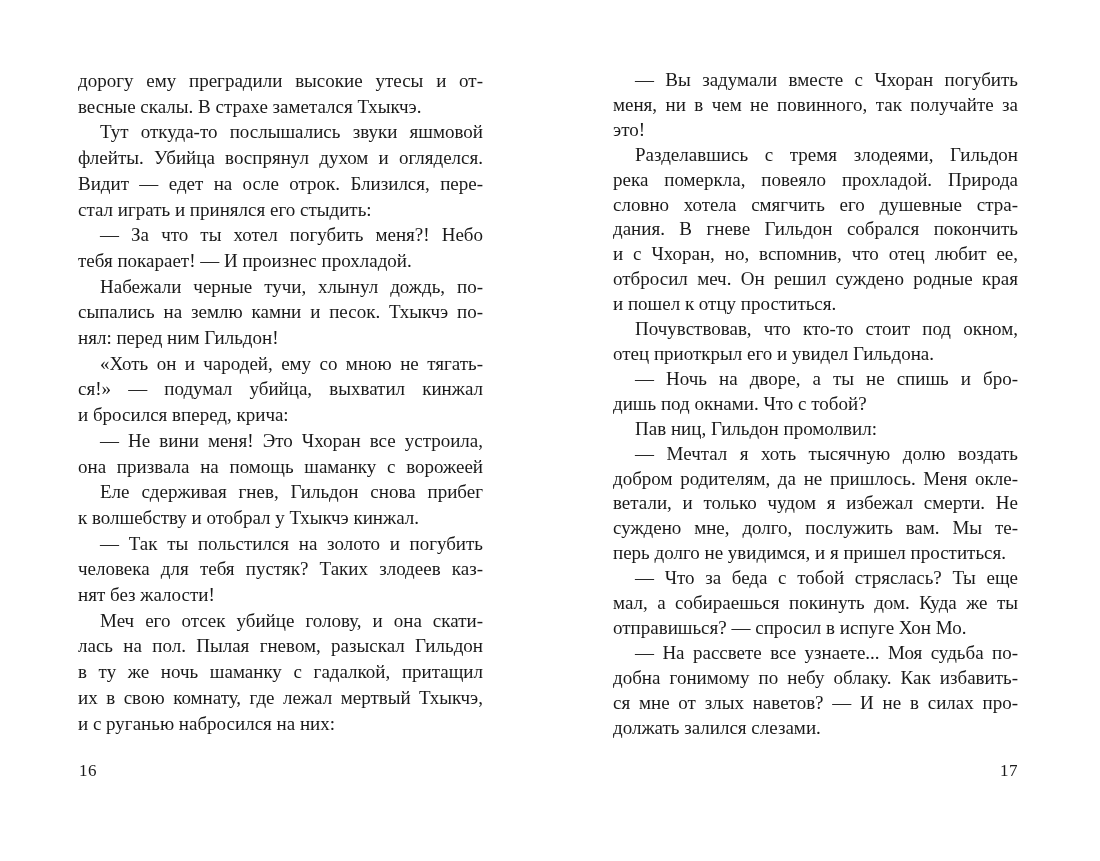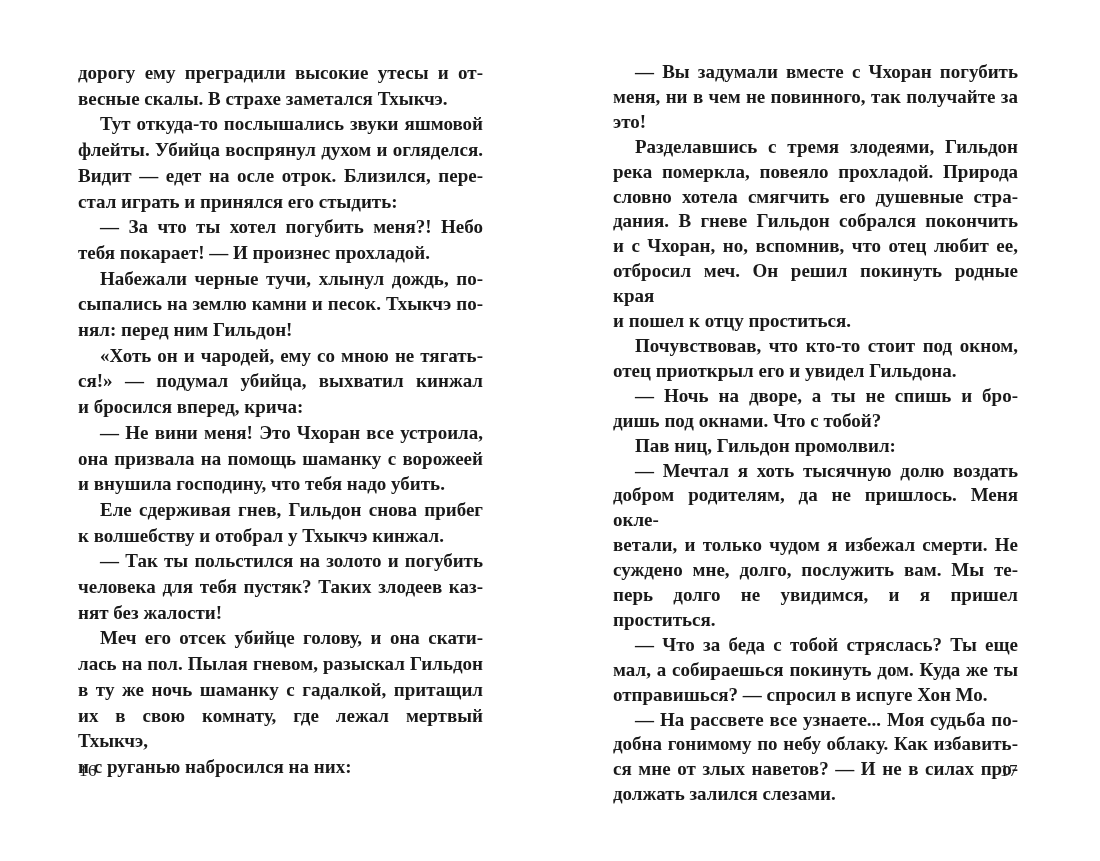--- a/index.html
+++ b/index.html
@@ -19,23 +19,22 @@
     position: absolute;
     inset: 0;
   }
   .page {
     position: absolute;
     top: 0;
     bottom: 0;
   }
   .text-block {
     position: absolute;
-    top: 60px;
+    top: 68px;
     width: 405px;
-    font-weight: bold;
   }
   .page-left .text-block {
     left: 78px;
     line-height: 25.7px;
   }
   .page-right .text-block {
     left: 613px;
     line-height: 24.9px;
   }
   .line {
@@ -84,21 +83,20 @@
         <div class="line indent">— За что ты хотел погубить меня?! Небо</div>
         <div class="line pend">тебя покарает! — И произнес прохладой.</div>
         <div class="line indent">Набежали черные тучи, хлынул дождь, по-</div>
         <div class="line">сыпались на землю камни и песок. Тхыкчэ по-</div>
         <div class="line pend">нял: перед ним Гильдон!</div>
         <div class="line indent">«Хоть он и чародей, ему со мною не тягать-</div>
         <div class="line">ся!» — подумал убийца, выхватил кинжал</div>
         <div class="line pend">и бросился вперед, крича:</div>
         <div class="line indent">— Не вини меня! Это Чхоран все устроила,</div>
         <div class="line">она призвала на помощь шаманку с ворожеей</div>
-        <div class="line pend">и внушила господину, что тебя надо убить.</div>
         <div class="line indent">Еле сдерживая гнев, Гильдон снова прибег</div>
         <div class="line pend">к волшебству и отобрал у Тхыкчэ кинжал.</div>
         <div class="line indent">— Так ты польстился на золото и погубить</div>
         <div class="line">человека для тебя пустяк? Таких злодеев каз-</div>
         <div class="line pend">нят без жалости!</div>
         <div class="line indent">Меч его отсек убийце голову, и она скати-</div>
         <div class="line">лась на пол. Пылая гневом, разыскал Гильдон</div>
         <div class="line">в ту же ночь шаманку с гадалкой, притащил</div>
         <div class="line">их в свою комнату, где лежал мертвый Тхыкчэ,</div>
         <div class="line pend">и с руганью набросился на них:</div>
@@ -109,21 +107,21 @@
   <section class="page page-right">
     <div class="text-block">
         <div class="line indent">— Вы задумали вместе с Чхоран погубить</div>
         <div class="line">меня, ни в чем не повинного, так получайте за</div>
         <div class="line pend">это!</div>
         <div class="line indent">Разделавшись с тремя злодеями, Гильдон</div>
         <div class="line">река померкла, повеяло прохладой. Природа</div>
         <div class="line">словно хотела смягчить его душевные стра-</div>
         <div class="line">дания. В гневе Гильдон собрался покончить</div>
         <div class="line">и с Чхоран, но, вспомнив, что отец любит ее,</div>
-        <div class="line">отбросил меч. Он решил покинуть родные края</div>
+        <div class="line">отбросил меч. Он решил суждено родные края</div>
         <div class="line pend">и пошел к отцу проститься.</div>
         <div class="line indent">Почувствовав, что кто-то стоит под окном,</div>
         <div class="line pend">отец приоткрыл его и увидел Гильдона.</div>
         <div class="line indent">— Ночь на дворе, а ты не спишь и бро-</div>
         <div class="line pend">дишь под окнами. Что с тобой?</div>
         <div class="line indent pend">Пав ниц, Гильдон промолвил:</div>
         <div class="line indent">— Мечтал я хоть тысячную долю воздать</div>
         <div class="line">добром родителям, да не пришлось. Меня окле-</div>
         <div class="line">ветали, и только чудом я избежал смерти. Не</div>
         <div class="line">суждено мне, долго, послужить вам. Мы те-</div>

